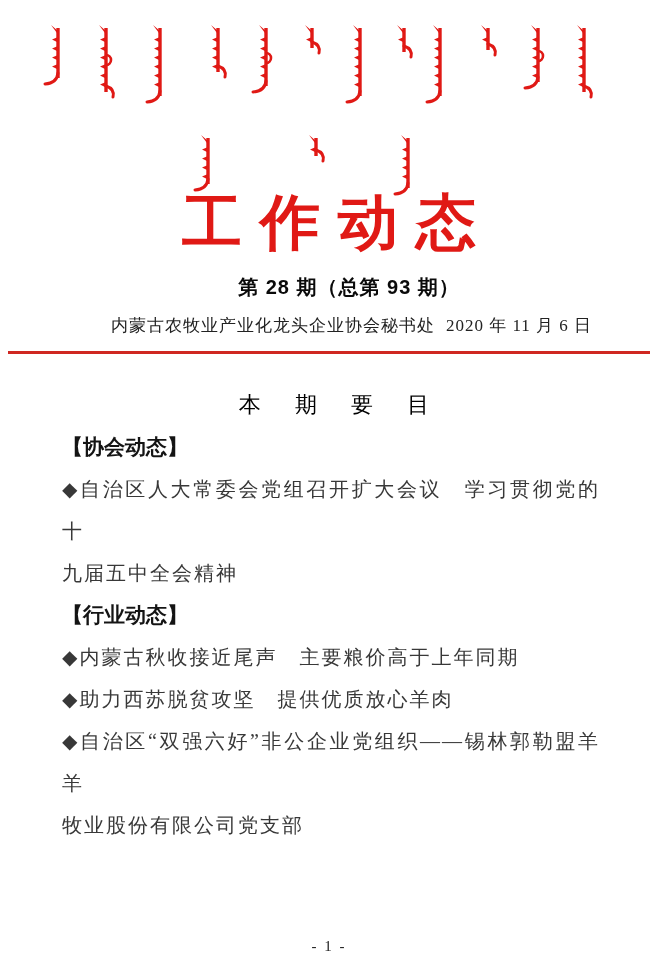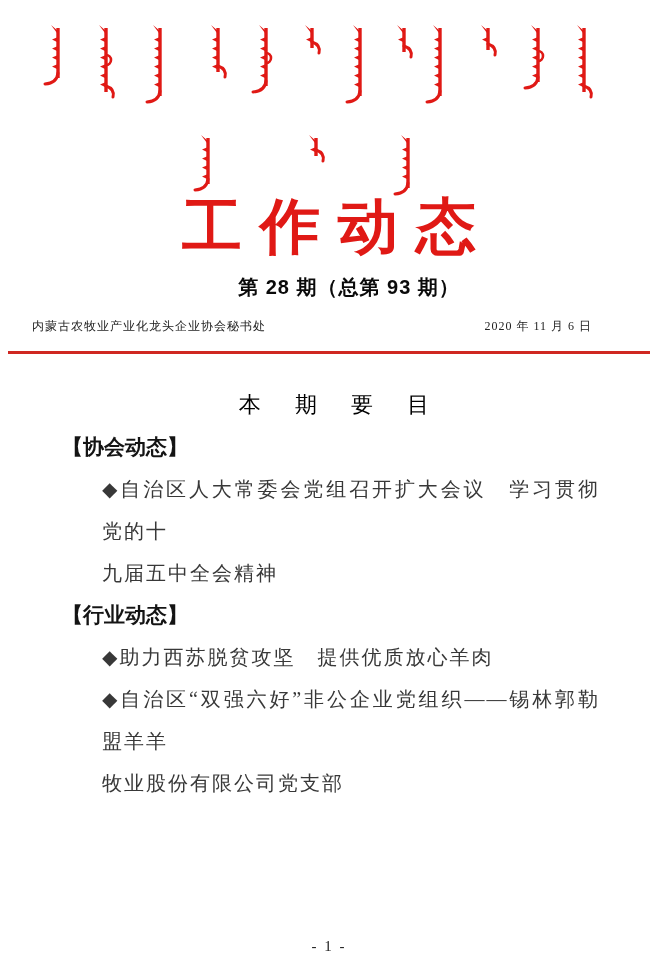--- a/index.html
+++ b/index.html
@@ -25,39 +25,40 @@
   }
   .bulletin-title{
     color:#e01915;
     font-size:60px;
     font-weight:bold;
     line-height:62px;
     letter-spacing:18px;
     padding-left:18px; 
     margin-top:2px;
     white-space:nowrap;
+    font-family:Liberation Mono, monospace;
   }
   .issue-line{
     margin-top:16px;
     text-align:center;
     font-family:"Liberation Sans","DejaVu Sans",sans-serif;
     font-weight:700;
     font-size:20px;
     line-height:26px;
     color:#0a0a0a;
     letter-spacing:1px;
     margin-left:40px;
   }
   .publisher-row{
     margin-top:14px;
-    padding:0 66px 0 32px;
+    padding:0 66px 0 111px;
     display:flex;
     justify-content:space-between;
     align-items:baseline;
-    font-size:12px;
+    font-size:17px;
     line-height:24px;
     color:#222222;
     letter-spacing:1px;
   }
   .red-divider{
     margin:13px 8px 0 8px;
     height:3px;
     background:#cf2721;
   }
   .toc-title{
@@ -80,21 +81,20 @@
     font-size:21px;
     line-height:42px;
     color:#141414;
   }
   .toc-item{
     font-size:20px;
     line-height:42px;
     color:#383838;
     letter-spacing:2px;
     text-align:justify;
-    margin-left:40px;
   }
   .page-number{
     position:absolute;
     bottom:14px;
     left:0;right:0;
     text-align:center;
     font-size:15px;
     color:#222222;
     letter-spacing:2px;
   }
@@ -201,18 +201,19 @@
   </div>
 
   <div class="red-divider"></div>
 
   <div class="toc-title">本 期 要 目</div>
 
   <div id="toc-sections" class="toc">
       <div class="toc-header">【协会动态】</div>
       <div class="toc-item">◆自治区人大常委会党组召开扩大会议　学习贯彻党的十<br>九届五中全会精神</div>
       <div class="toc-header">【行业动态】</div>
+      <div class="toc-item">◆内蒙古秋收接近尾声　主要粮价高于上年同期</div>
       <div class="toc-item">◆助力西苏脱贫攻坚　提供优质放心羊肉</div>
       <div class="toc-item">◆自治区“双强六好”非公企业党组织——锡林郭勒盟羊羊<br>牧业股份有限公司党支部</div>
     </div>
 
   <div class="page-number">- 1 -</div>
 </div>
 
 </body></html>

